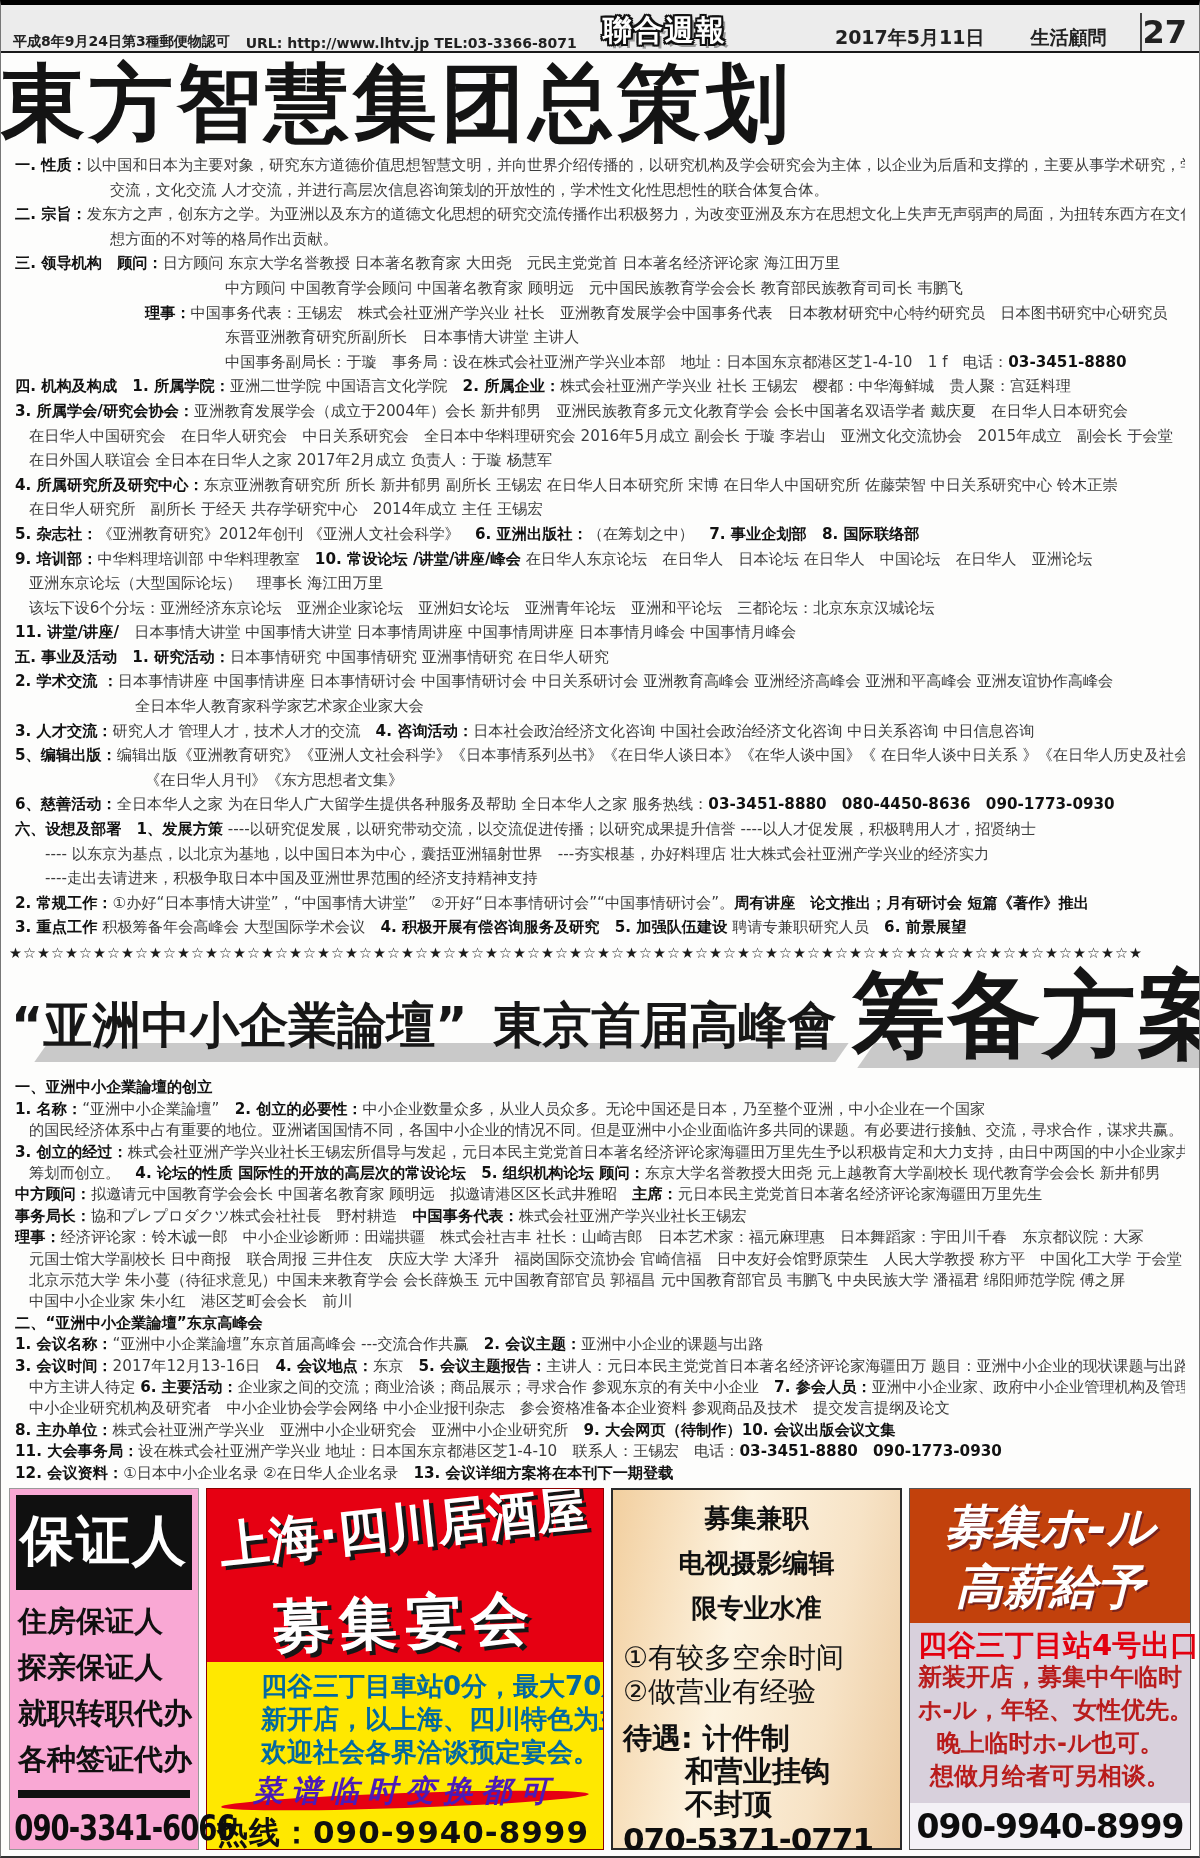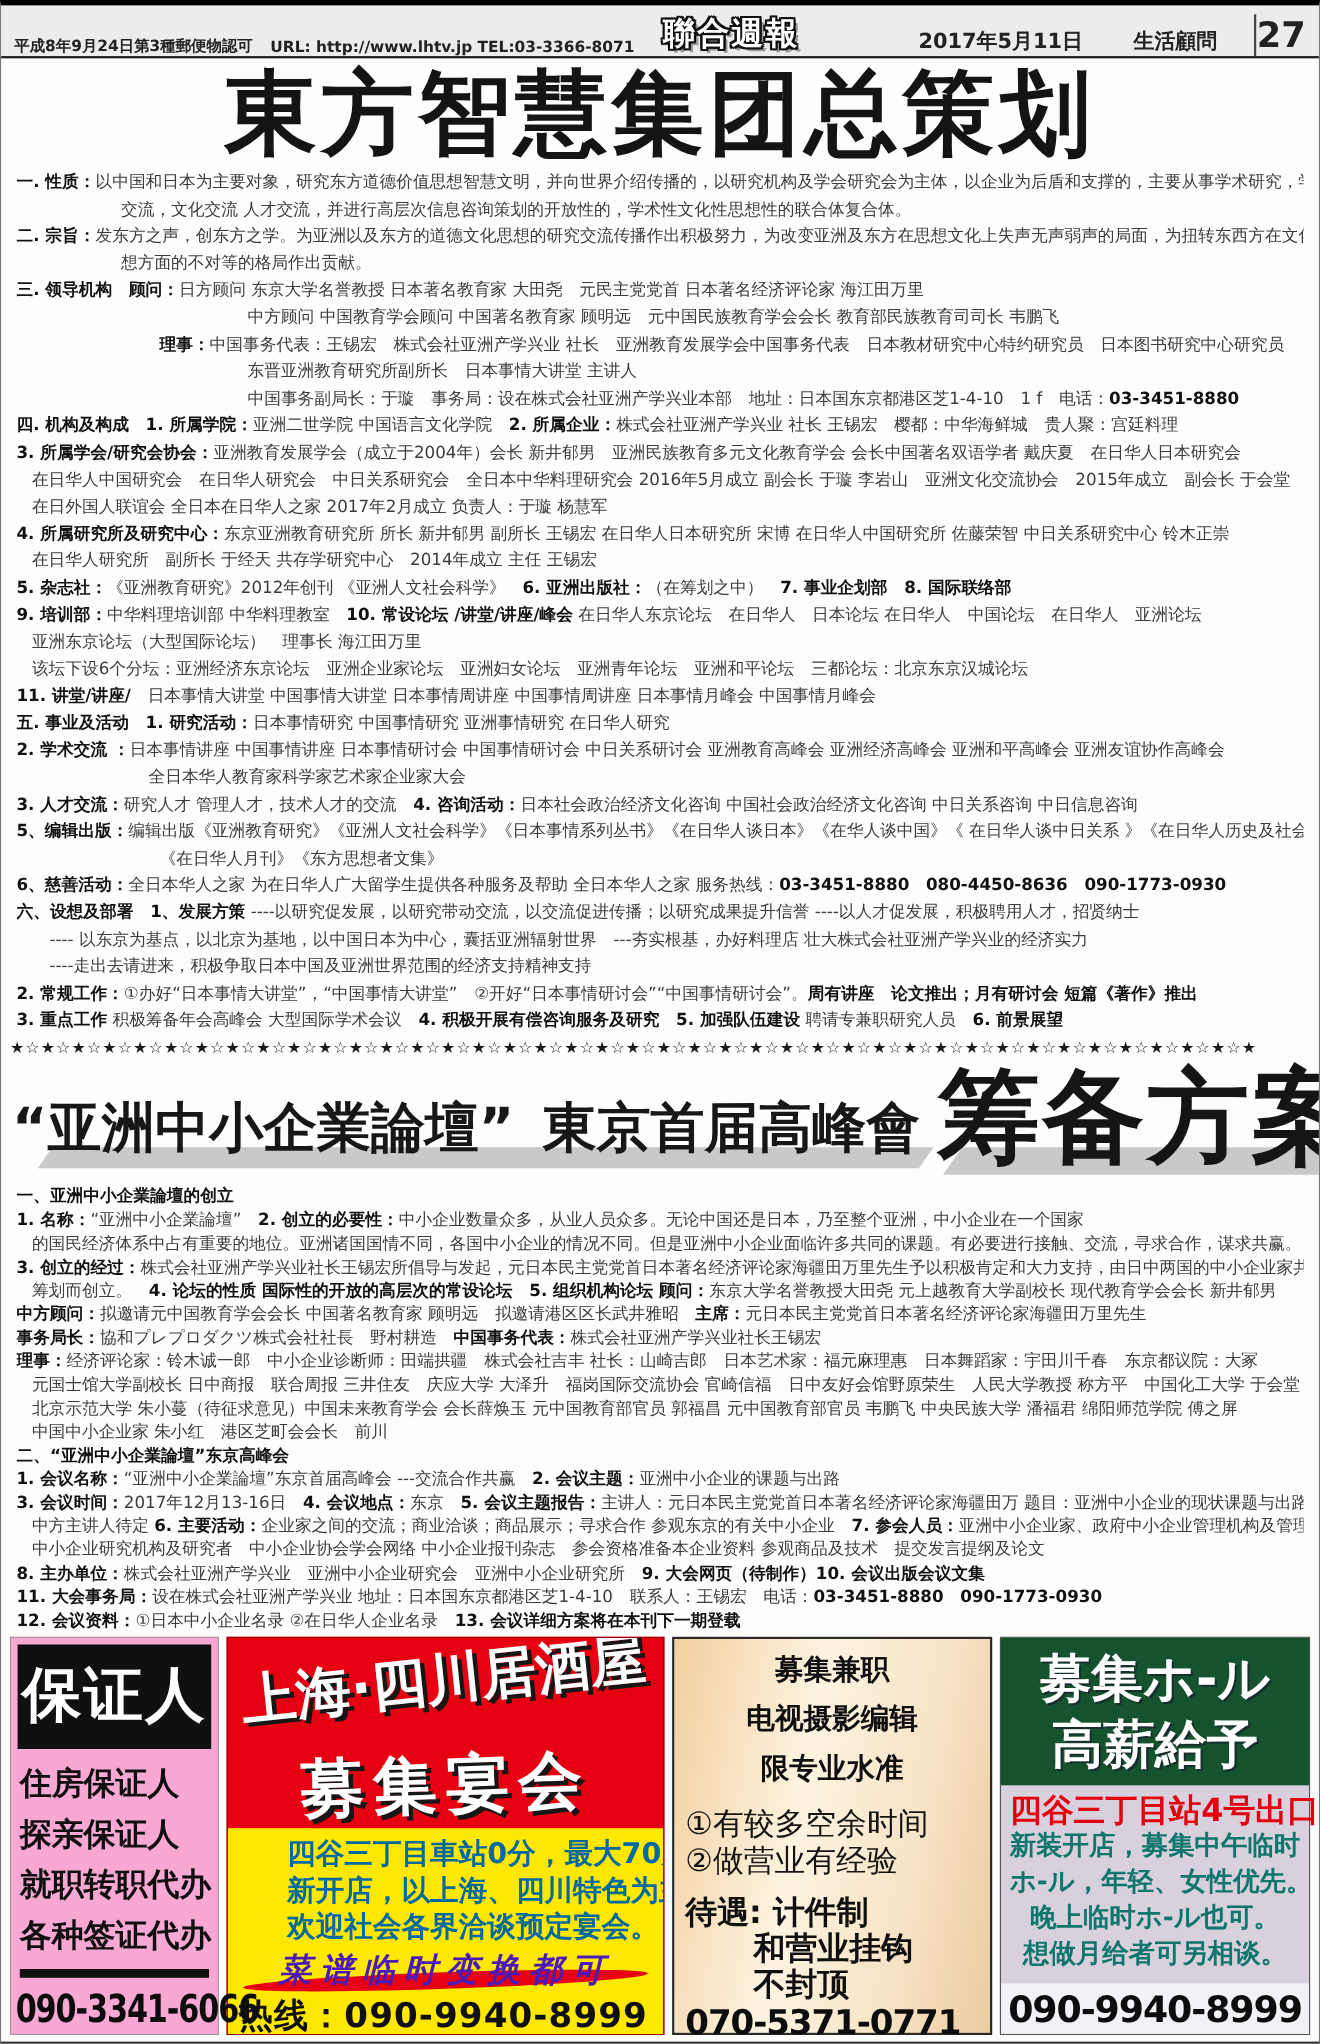--- a/index.html
+++ b/index.html
@@ -12,21 +12,21 @@
   
   .header{height:46px;display:flex;align-items:flex-end;background:#ececec;
     border-bottom:2px solid #1a1a1a;padding:0 12px;gap:16px;}
   .hsmall{font-size:14px;font-weight:600;color:#222;white-space:nowrap;}
   .masthead{font-size:29px;font-weight:900;color:#fff;letter-spacing:2px;white-space:nowrap;margin:0 10px;
     text-shadow:-2px -2px 0 #111,2px -2px 0 #111,-2px 2px 0 #111,2px 2px 0 #111,0 -2px 0 #111,0 2px 0 #111,-2px 0 0 #111,2px 0 0 #111,4px 4px 0 #9a9a9a;}
   .hdate{font-size:19px;font-weight:700;white-space:nowrap;margin-left:auto;}
   .hsection{font-size:19px;font-weight:700;white-space:nowrap;margin-left:30px;}
   .pagenum{font-size:32px;font-weight:900;border-left:2px solid #444;margin-left:18px;}
   
-  .title1{margin:6px 0 4px;text-align:center;font-size:84px;line-height:88px;font-weight:900;
+  .title1{margin:6px 0 4px;font-size:84px;line-height:88px;font-weight:900;
     letter-spacing:4px;color:#141414;white-space:nowrap;}
   .body1{padding:2px 14px 0;}
   .tl{font-size:15.2px;line-height:24.6px;white-space:nowrap;overflow:hidden;color:#3c3c3c;}
   .tl .b{font-weight:700;color:#121212;}
   .body2 .tl{line-height:21.4px;}
   .stars{margin-top:5px;padding:0 8px;font-size:14.5px;letter-spacing:1px;white-space:nowrap;overflow:hidden;color:#1b1b1b;}
   
   .hl2{display:flex;align-items:flex-end;padding:10px 10px 16px;}
   .hl2-left{position:relative;font-weight:900;font-size:49px;color:#171717;white-space:nowrap;}
   .hl2-left::after{content:"";position:absolute;left:30px;right:-6px;bottom:-3px;height:19px;
@@ -71,26 +71,26 @@
     padding:6px 10px 4px;display:flex;flex-direction:column;}
   .ad3-title{font-size:26px;font-weight:700;text-align:center;line-height:45px;color:#101010;white-space:nowrap;}
   .ad3-rule{height:5px;background:#cf0000;margin:5px -6px;}
   .ad3-req{font-size:28px;font-weight:500;color:#141414;line-height:34px;white-space:nowrap;}
   .ad3-pay{font-size:29px;font-weight:900;color:#101010;line-height:33px;white-space:nowrap;}
   .ad3-pays{margin-top:3px;}
   .ad3-pays .ad3-pay + .ad3-pay{padding-left:62px;}
   .ad3-phone{font-size:31px;font-weight:900;letter-spacing:-1px;margin-top:auto;color:#0d0d0d;white-space:nowrap;}
   
   .ad4{width:282px;flex:none;box-sizing:border-box;border:1px solid #555;display:flex;flex-direction:column;background:#d8d0dc;}
-  .ad4-top{background:#14532d;padding:8px 0 6px;text-align:center;}
+  .ad4-top{background:#c2410c;padding:8px 0 6px;text-align:center;font-style:italic;}
   .ad4-title{color:#fff;font-weight:900;font-size:47px;line-height:60px;white-space:nowrap;
     text-shadow:2px 2px 0 rgba(30,0,50,0.45);}
   .ad4-bottom{flex:1;padding:6px 8px 0;}
   .ad4-highlight{color:#e3000f;font-weight:900;font-size:29px;line-height:32px;white-space:nowrap;}
-  .ad4-line{font-size:24px;font-weight:600;color:#0f766e;line-height:33px;white-space:nowrap;}
+  .ad4-line{font-size:24px;font-weight:600;color:#b91c1c;line-height:33px;white-space:nowrap;}
   .ad4-lines .ad4-line:nth-child(3),.ad4-lines .ad4-line:nth-child(4){text-align:center;}
   .ad4-phone{background:#f4f1f6;font-size:33px;font-weight:900;text-align:center;letter-spacing:-1px;
     padding:4px 0 3px;color:#0d0d0d;white-space:nowrap;}
 </style>
 </head>
 <body>
 
 <div class="page">
 
   <div class="header">

